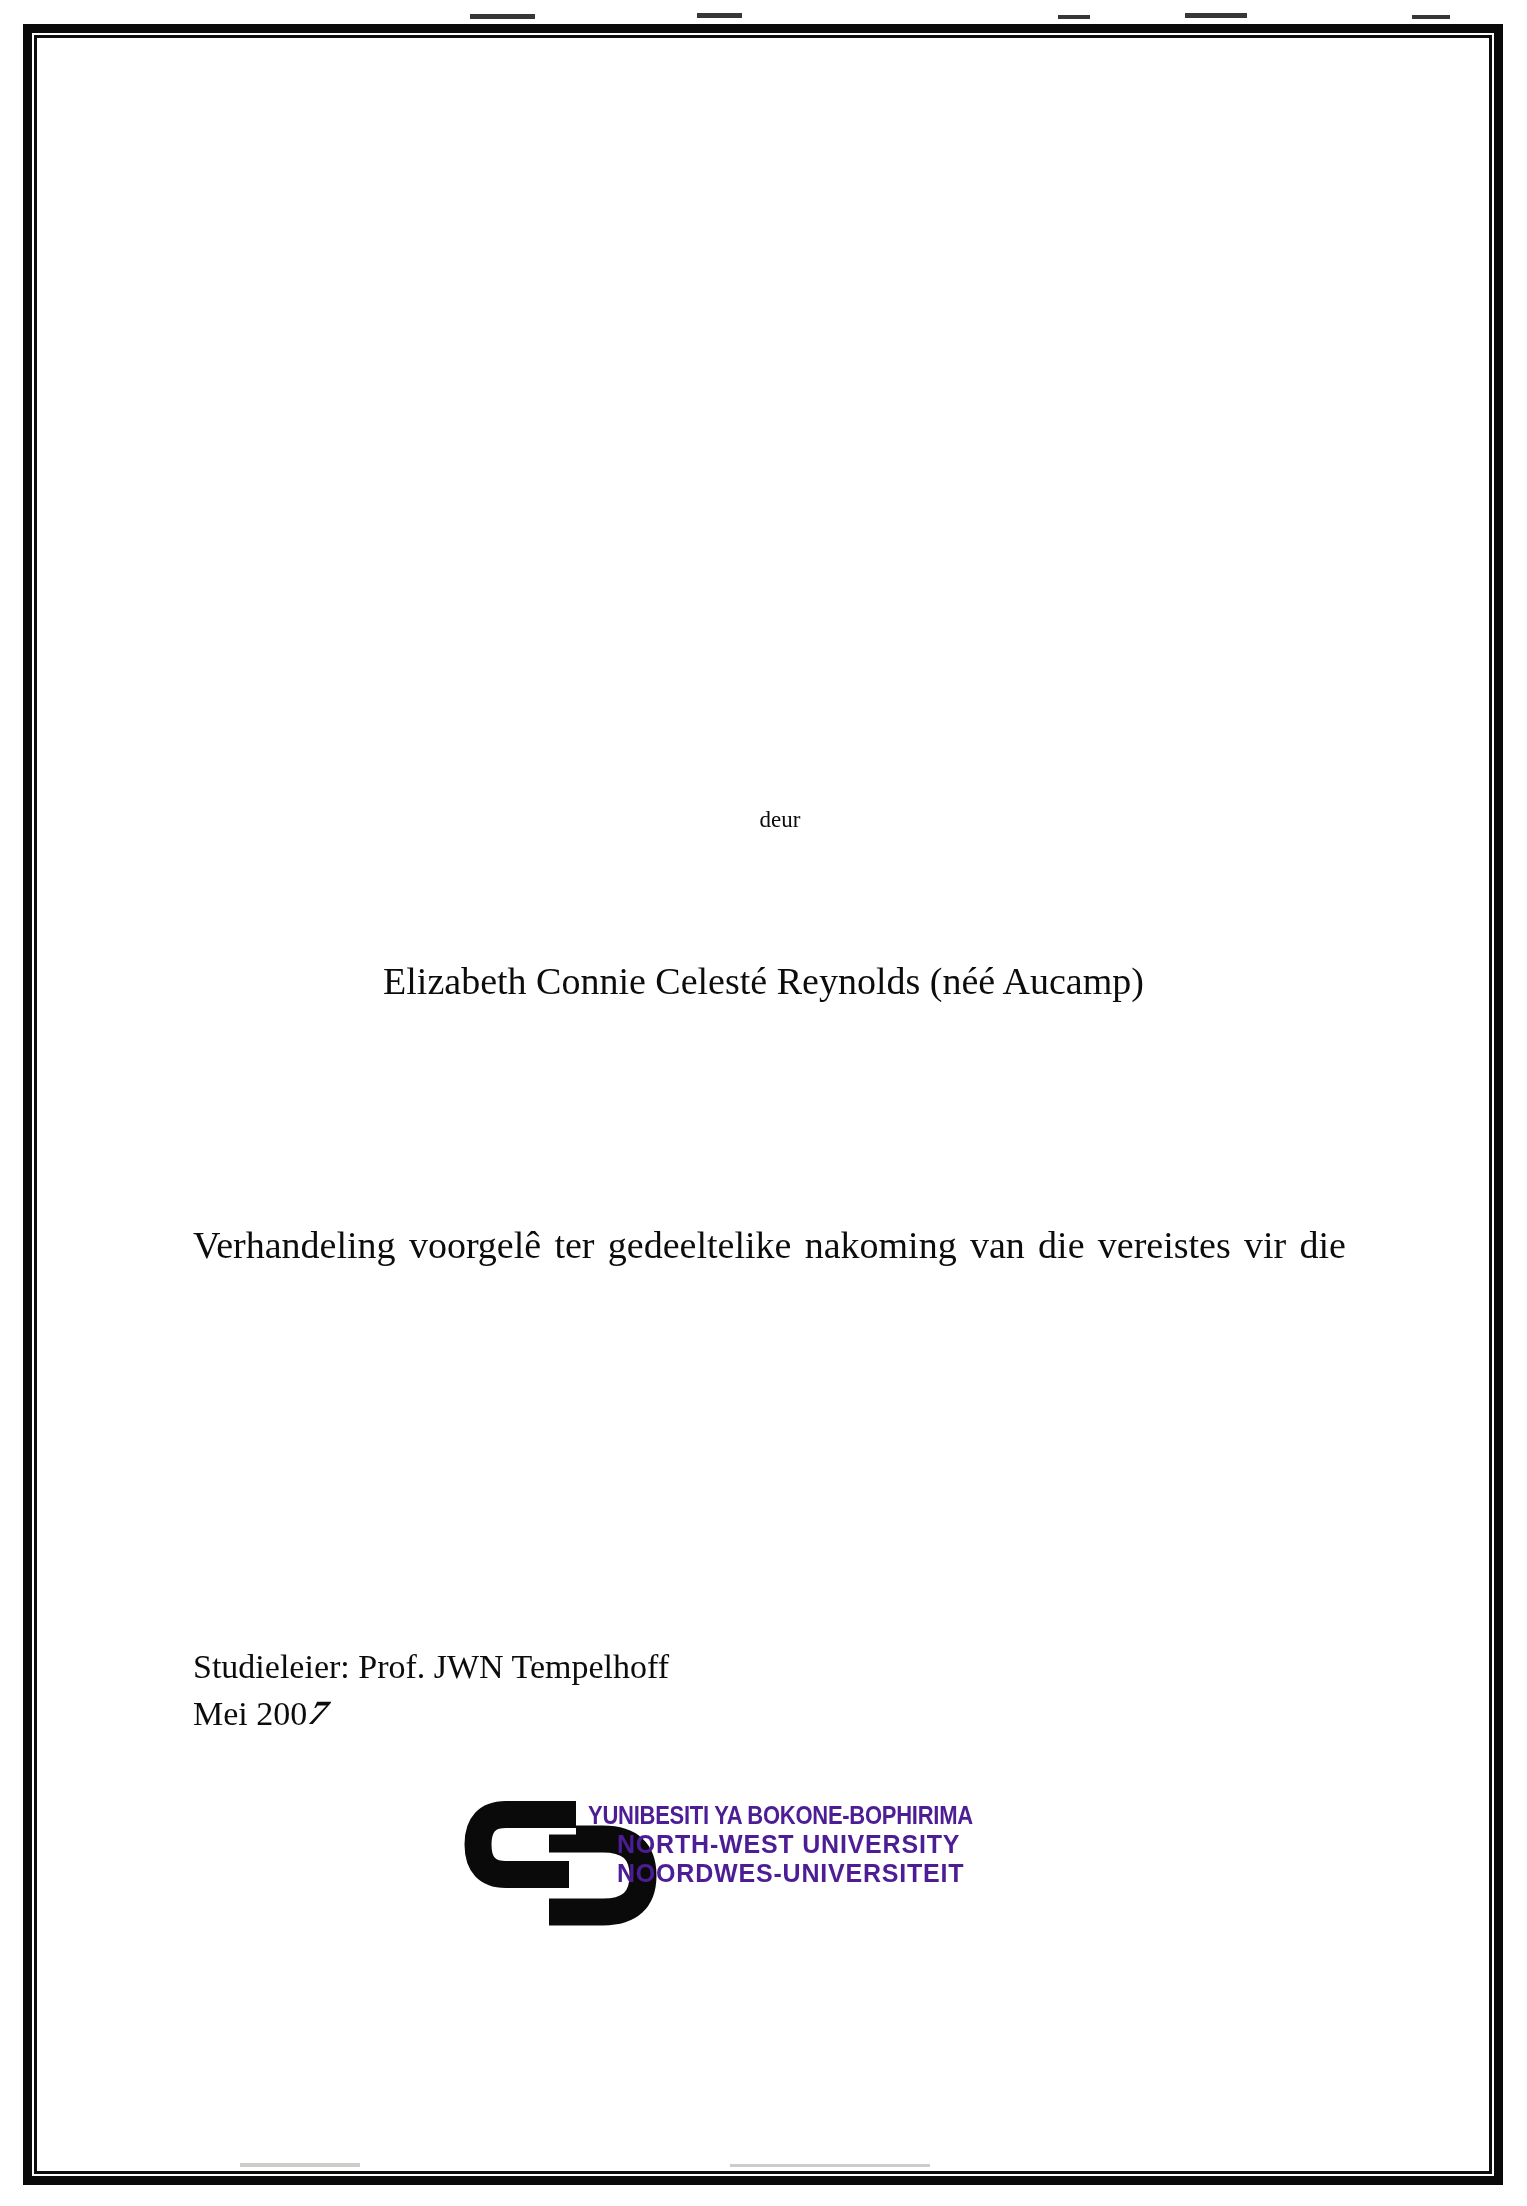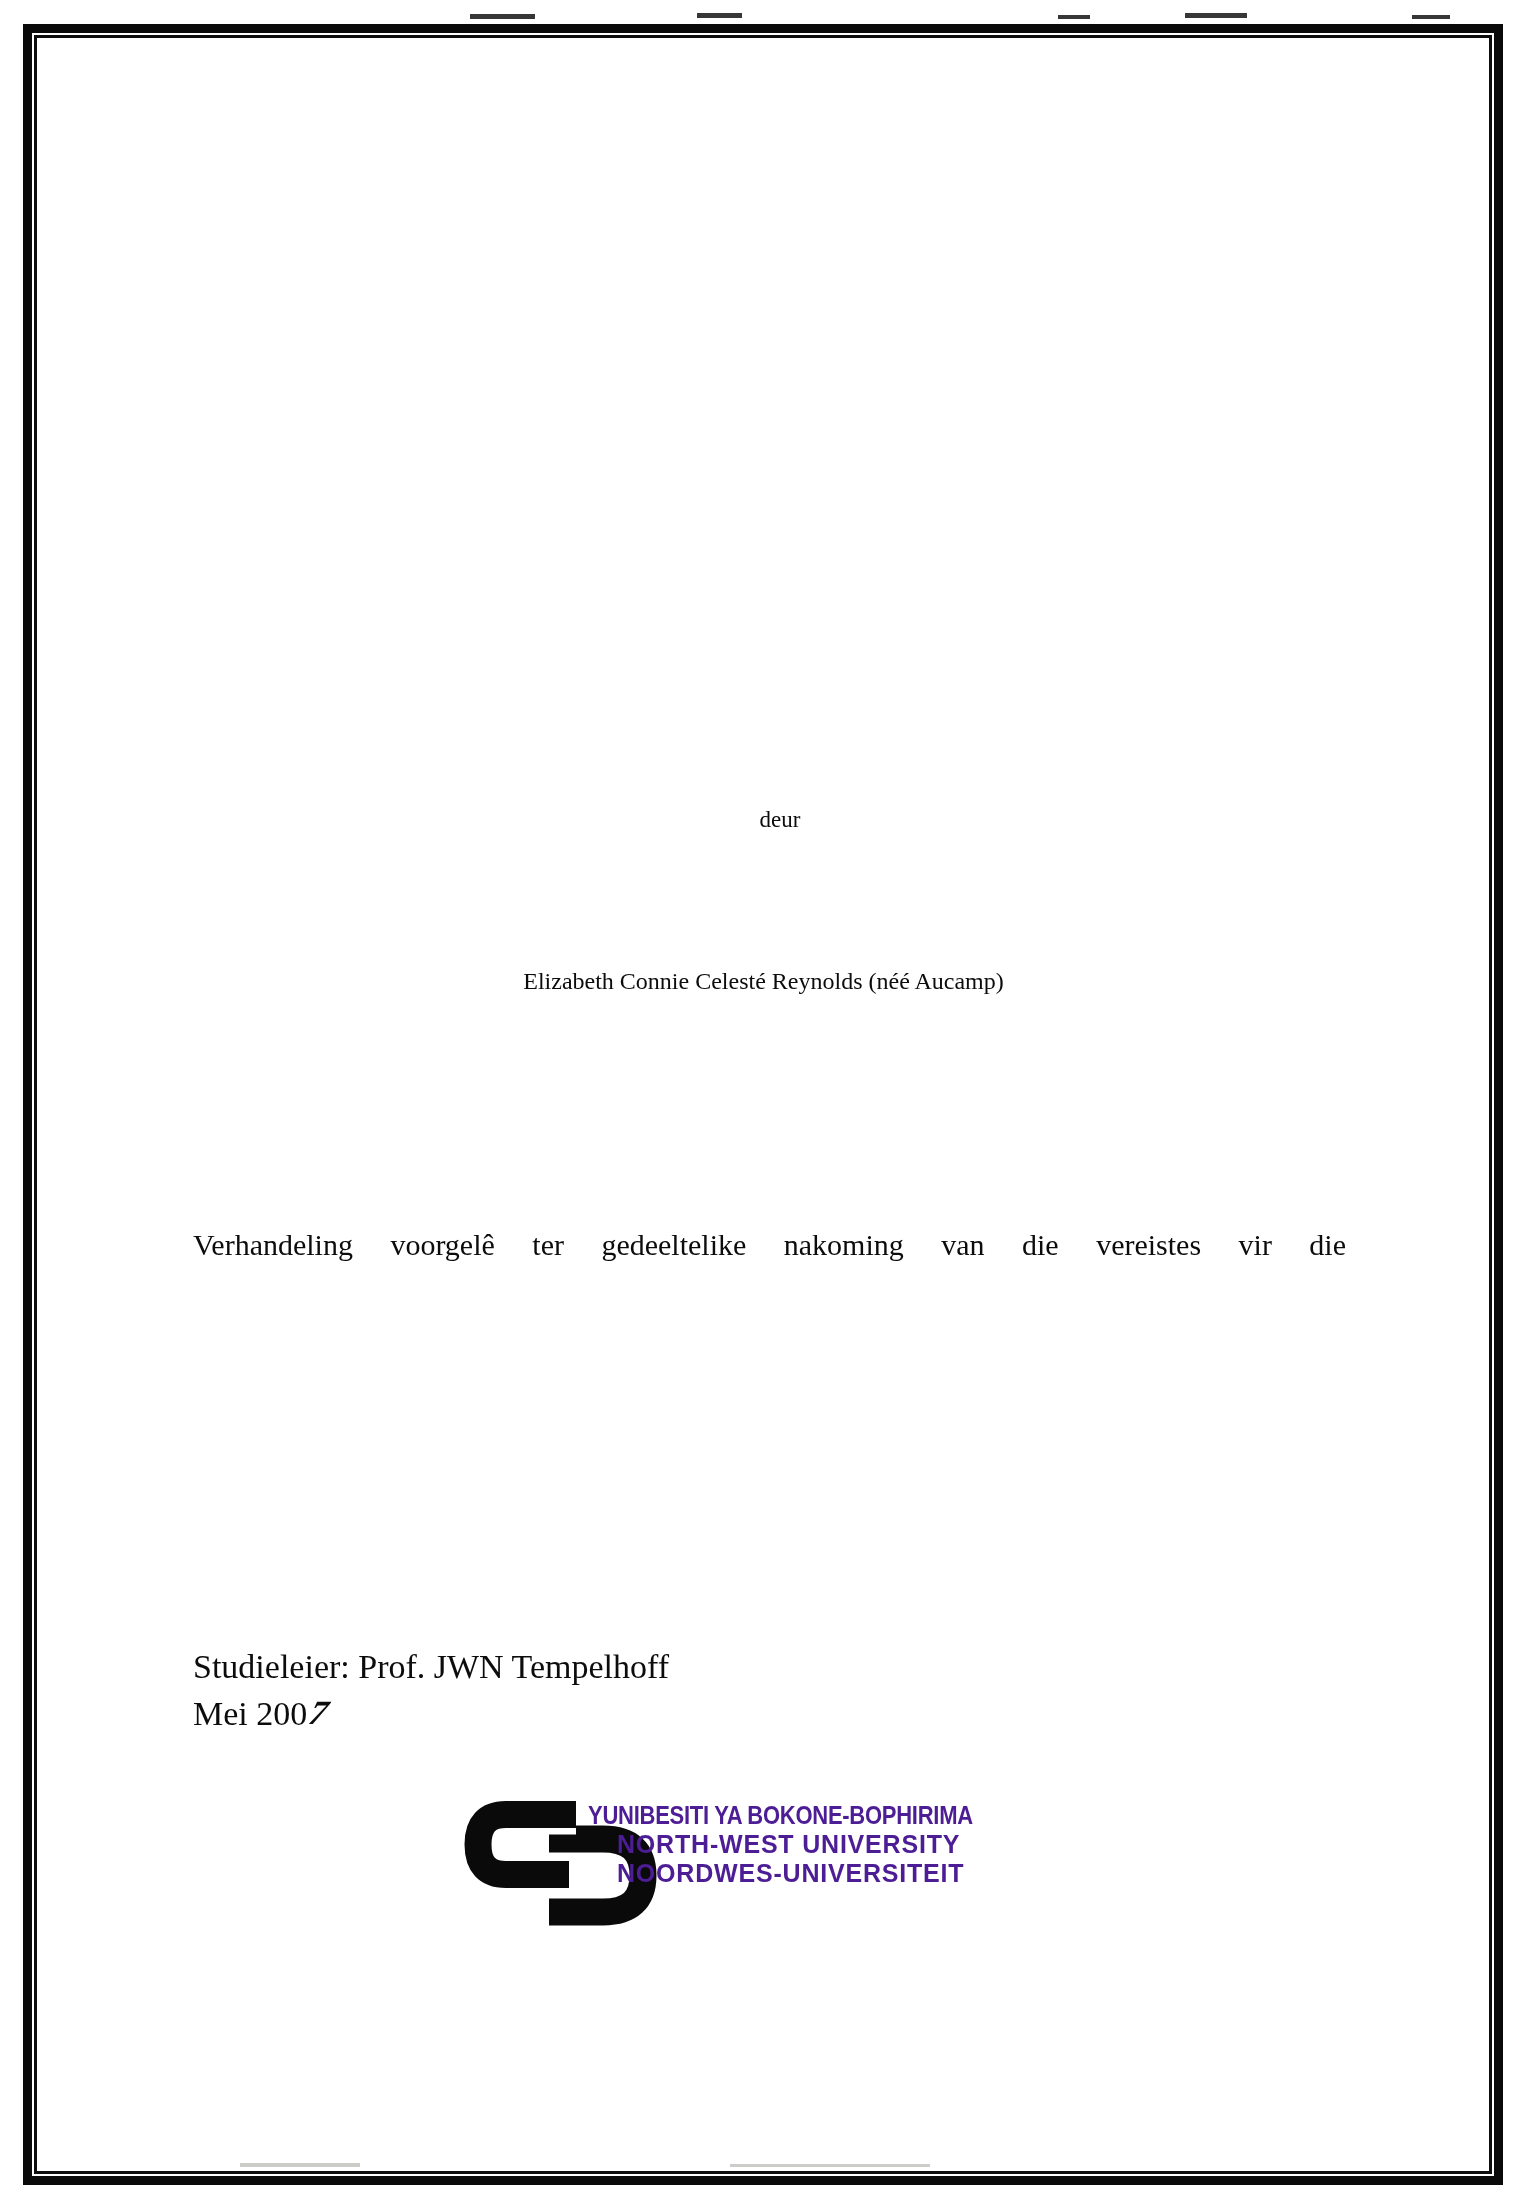--- a/index.html
+++ b/index.html
@@ -67,30 +67,30 @@
     line-height: 40px;
     padding-left: 33px;
   }
 
   .byline-author {
     position: absolute;
     left: 0;
     right: 0;
     top: 958px;
     text-align: center;
-    font-size: 24px;
+    font-size: 38px;
     line-height: 46px;
   }
 
   .thesis-statement {
     position: absolute;
     left: 193px;
     width: 1153px;
     top: 1224px;
-    font-size: 30px;
+    font-size: 38px;
     line-height: 42px;
   }
   .thesis-line-justified {
     text-align: justify;
     text-align-last: justify;
   }
   .thesis-statement .italic {
     font-style: italic;
   }
 

